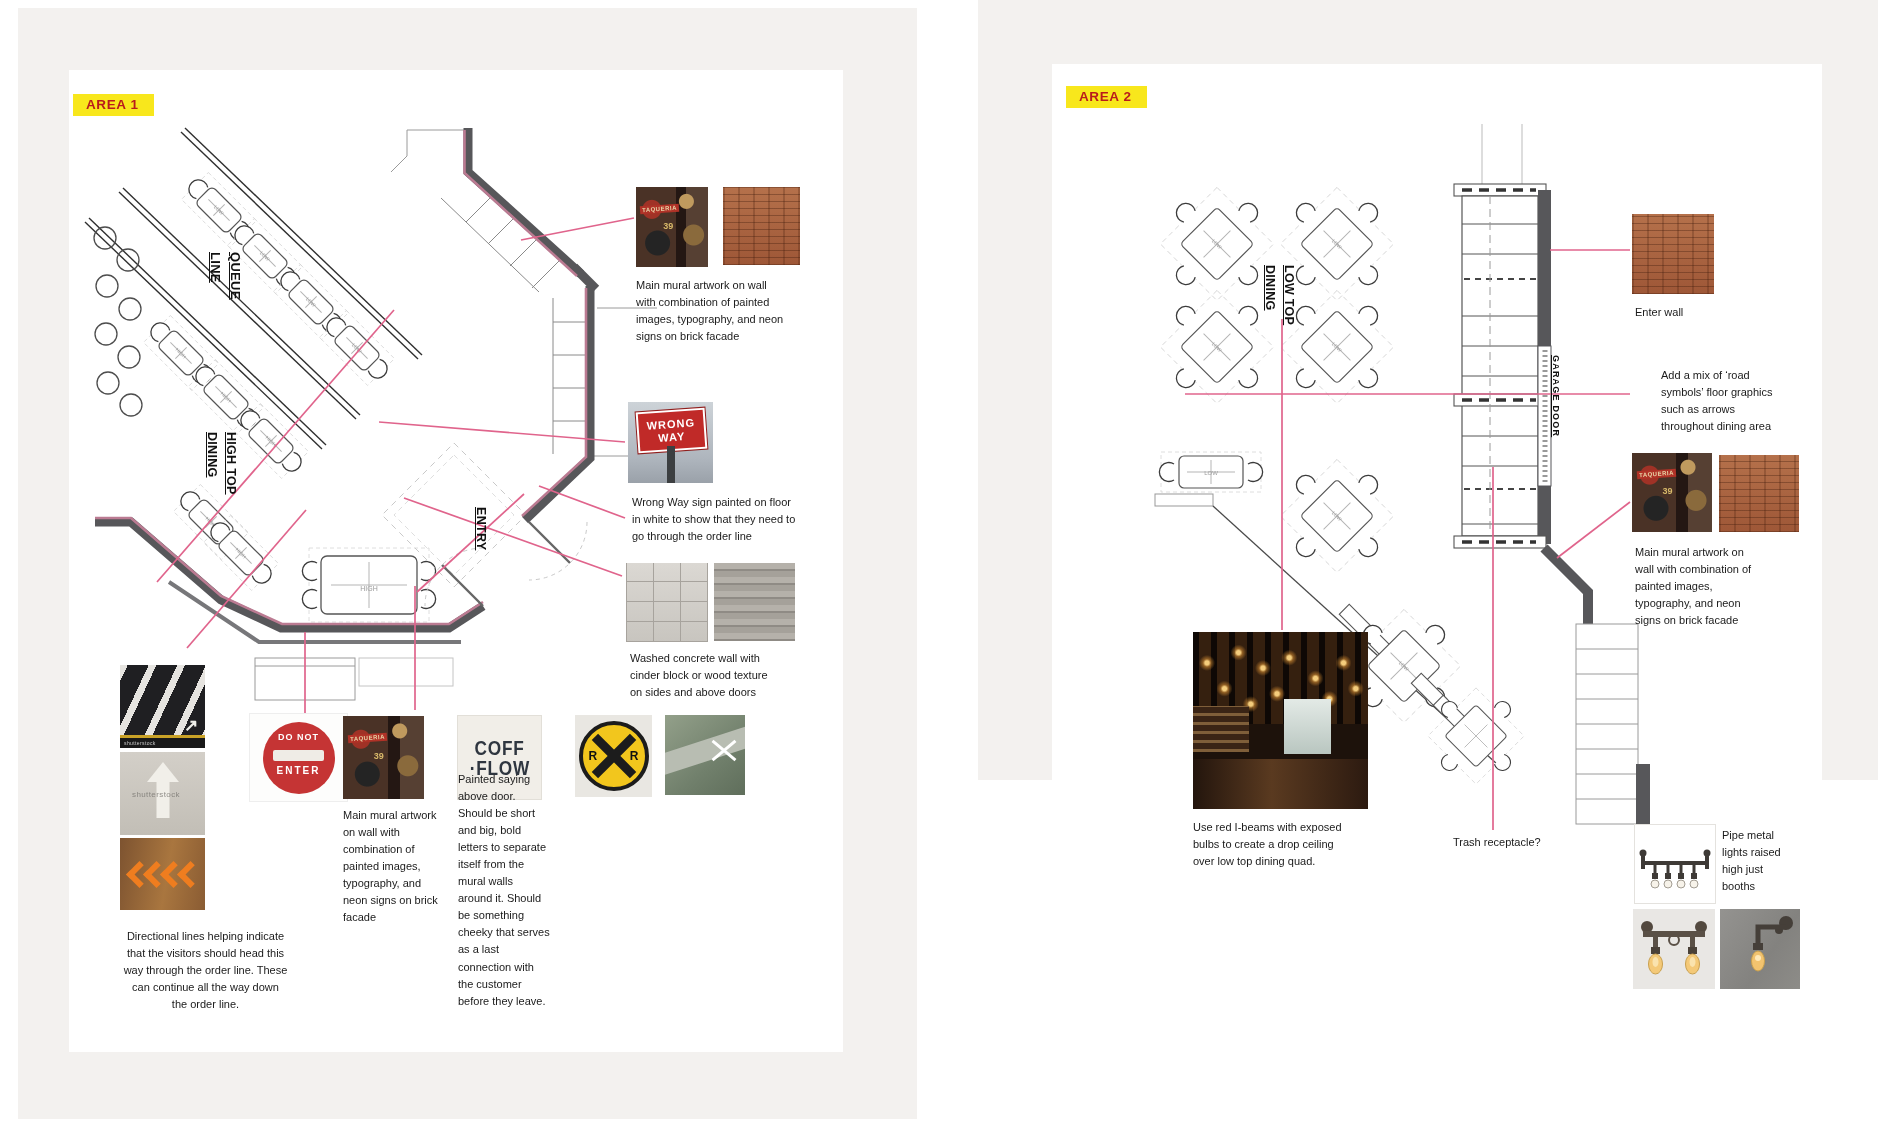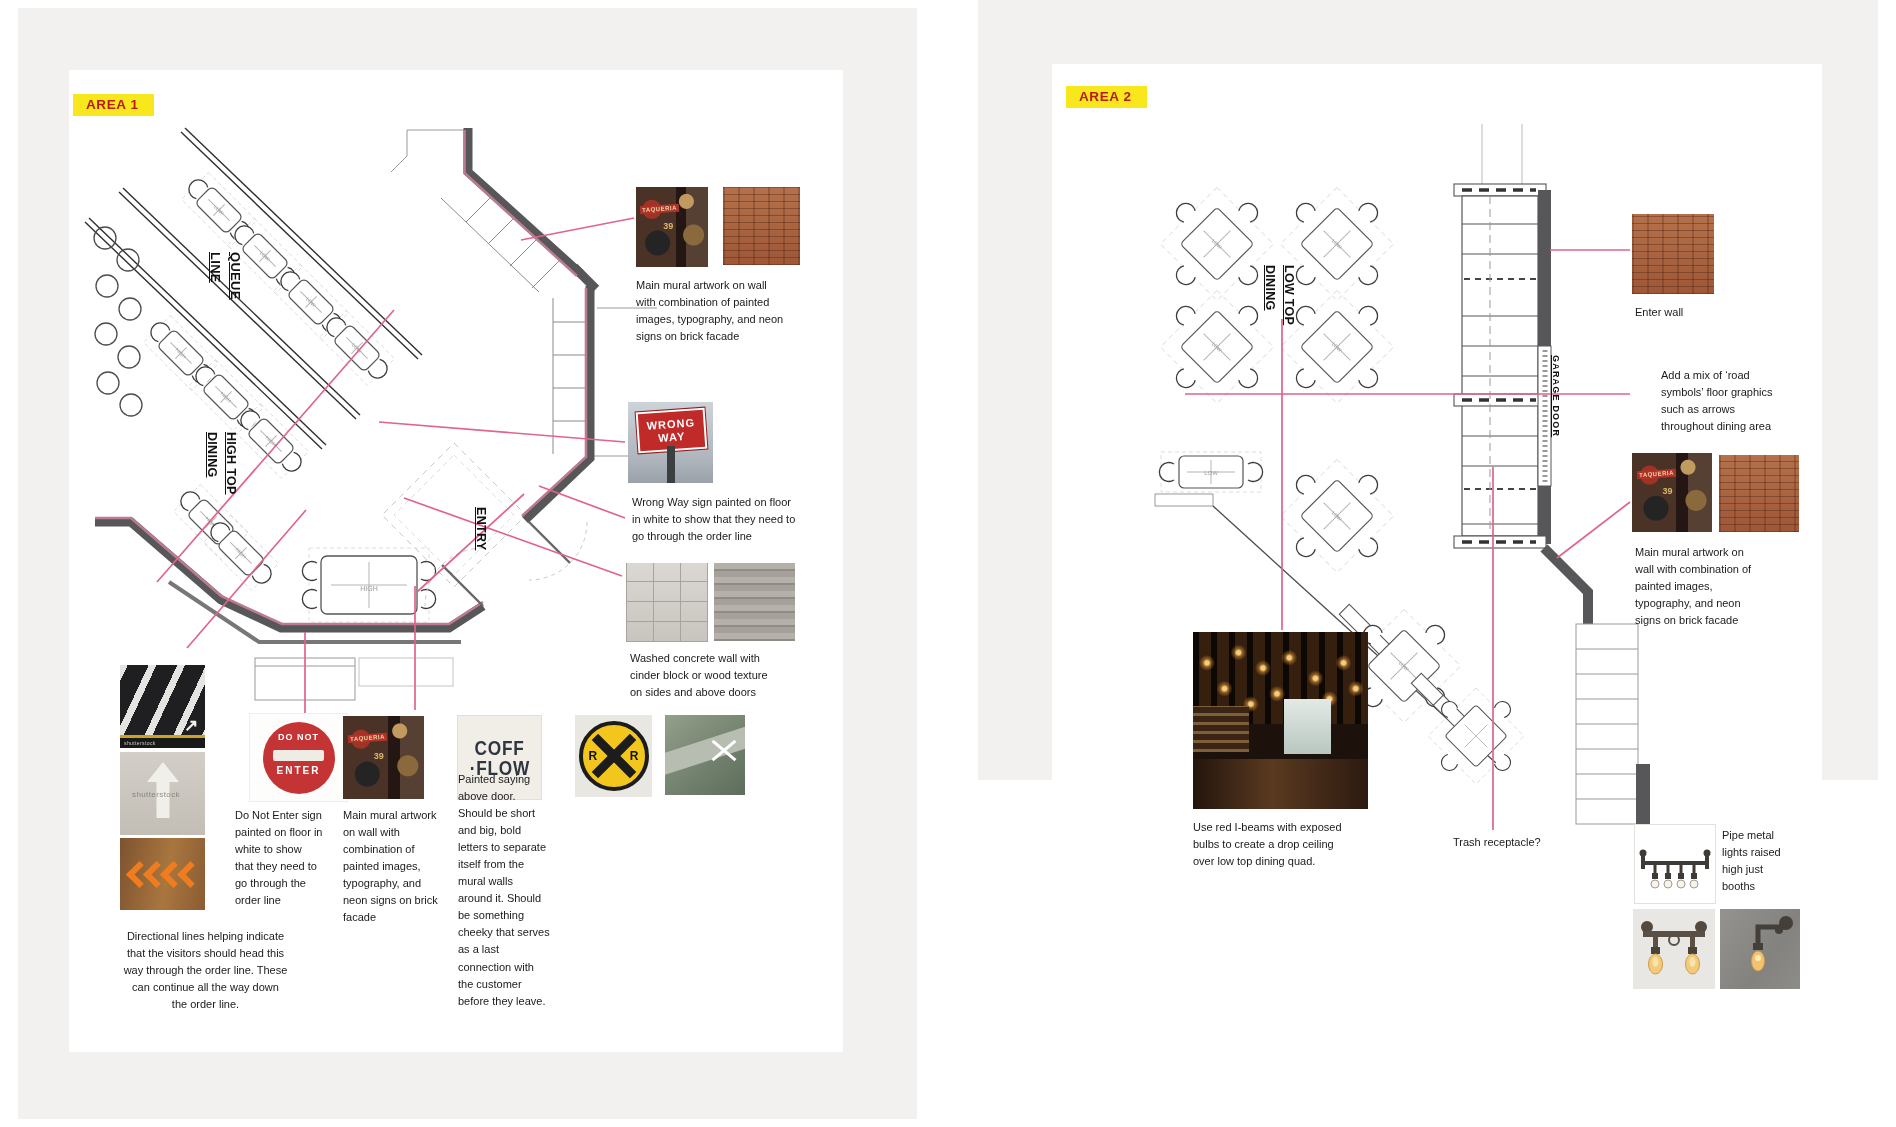--- a/index.html
+++ b/index.html
@@ -299,21 +299,20 @@
       </div>
       <div class="cap" style="left:54px;top:858px;width:165px;text-align:center;">Directional lines helping indicate that the visitors should head this way through the order line. These can continue all the way down the order line.</div>
 
       <div class="img dne" style="left:168px;top:643px;width:97px;height:87px;margin-left:12px;">
         <div class="dne-circle">
           <div class="dne-t1">DO NOT</div>
           <div class="dne-band"></div>
           <div class="dne-t2">ENTER</div>
         </div>
       </div>
-      <div class="cap" style="left:166px;top:737px;width:88px;">Do Not Enter sign painted on floor in white to show that they need to go through the order line</div>
 
       <div class="img mural" style="left:274px;top:646px;width:81px;height:83px;">
         <span class="m-t1">TAQUERIA</span>
         <span class="m-t2">39</span>
       </div>
       <div class="cap" style="left:274px;top:737px;width:98px;">Main mural artwork on wall with combination of painted images, typography, and neon signs on brick facade</div>
 
       <div class="img coff" style="left:388px;top:645px;width:83px;height:83px;">
         <span>COFF</span>
         <span>·FLOW</span>

